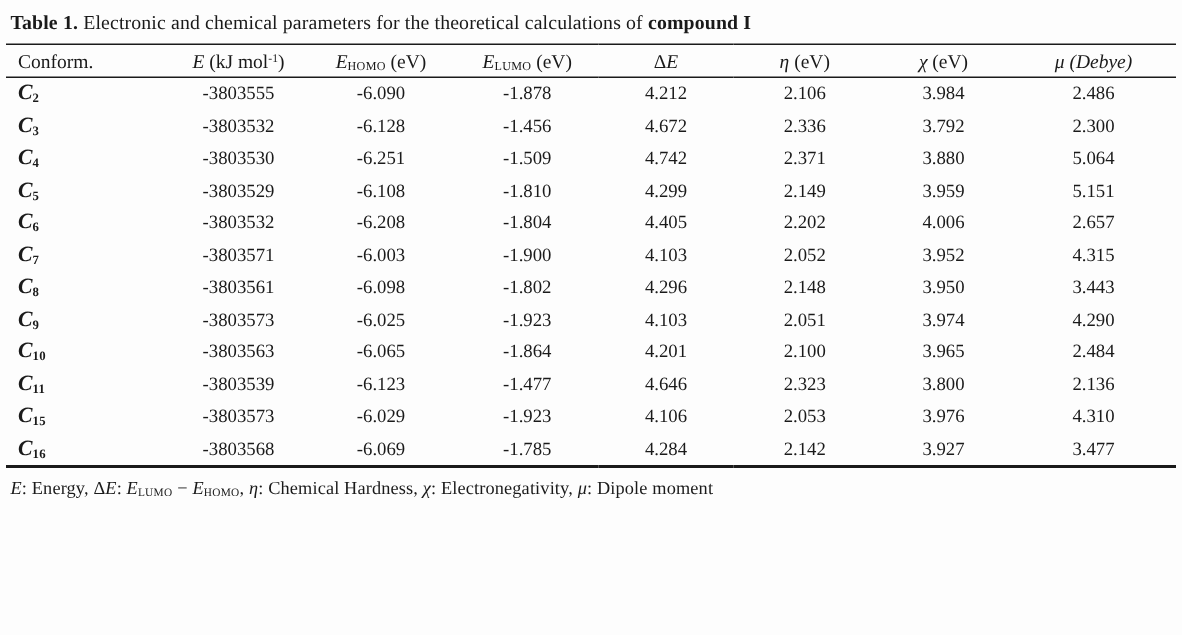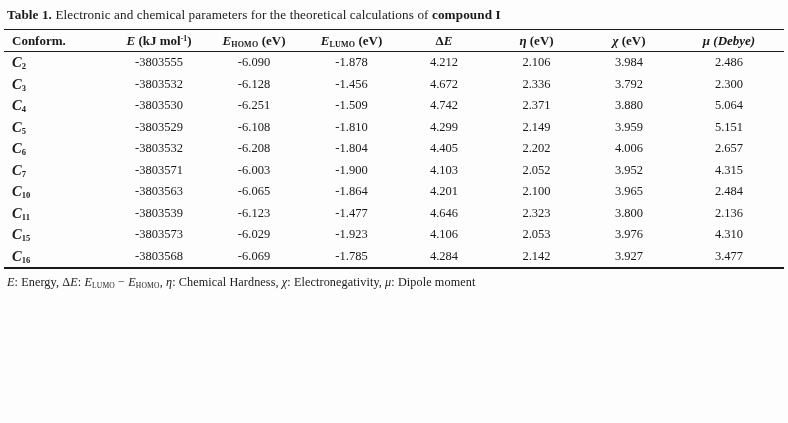--- a/index.html
+++ b/index.html
@@ -24,21 +24,21 @@
     letter-spacing: 0.1px;
   }
   table {
     width: 100%;
     border-collapse: collapse;
     table-layout: fixed;
     border-top: 1.5px solid #1a1a1a;
     border-bottom: 2px solid #1a1a1a;
   }
   thead th {
-    font-weight: bold;
+    font-weight: normal;
     font-size: 13px;
     height: 21px;
     padding: 0;
     border-bottom: 1.5px solid #1a1a1a;
     text-align: center;
     vertical-align: middle;
     white-space: nowrap;
   }
   thead th.first, tbody td.first {
     text-align: left;
@@ -167,20 +167,40 @@
           <td class="first"><span class="conf">C</span><sub class="conf-sub">7</sub></td>
           <td>-3803571</td>
           <td>-6.003</td>
           <td>-1.900</td>
           <td>4.103</td>
           <td>2.052</td>
           <td>3.952</td>
           <td>4.315</td>
         </tr>
         <tr>
+          <td class="first"><span class="conf">C</span><sub class="conf-sub">8</sub></td>
+          <td>-3803561</td>
+          <td>-6.098</td>
+          <td>-1.802</td>
+          <td>4.296</td>
+          <td>2.148</td>
+          <td>3.950</td>
+          <td>3.443</td>
+        </tr>
+        <tr>
+          <td class="first"><span class="conf">C</span><sub class="conf-sub">9</sub></td>
+          <td>-3803573</td>
+          <td>-6.025</td>
+          <td>-1.923</td>
+          <td>4.103</td>
+          <td>2.051</td>
+          <td>3.974</td>
+          <td>4.290</td>
+        </tr>
+        <tr>
           <td class="first"><span class="conf">C</span><sub class="conf-sub">10</sub></td>
           <td>-3803563</td>
           <td>-6.065</td>
           <td>-1.864</td>
           <td>4.201</td>
           <td>2.100</td>
           <td>3.965</td>
           <td>2.484</td>
         </tr>
         <tr>

